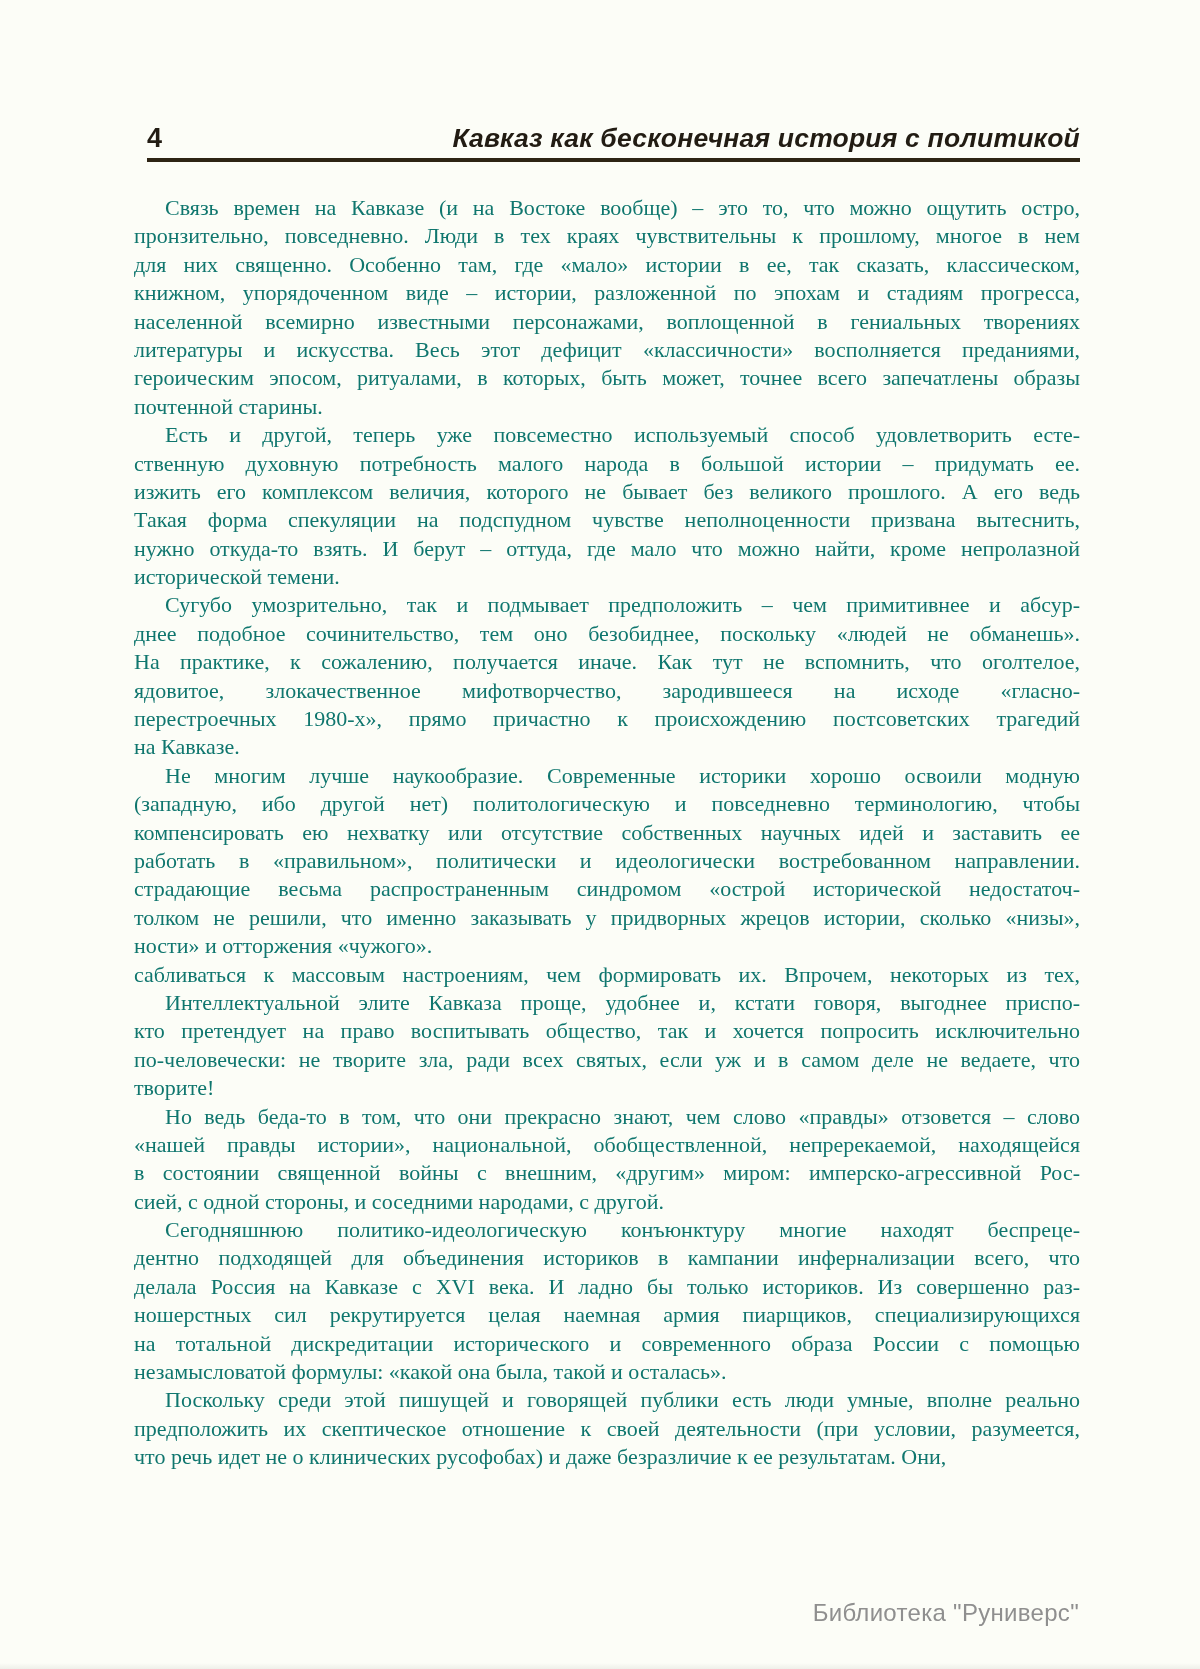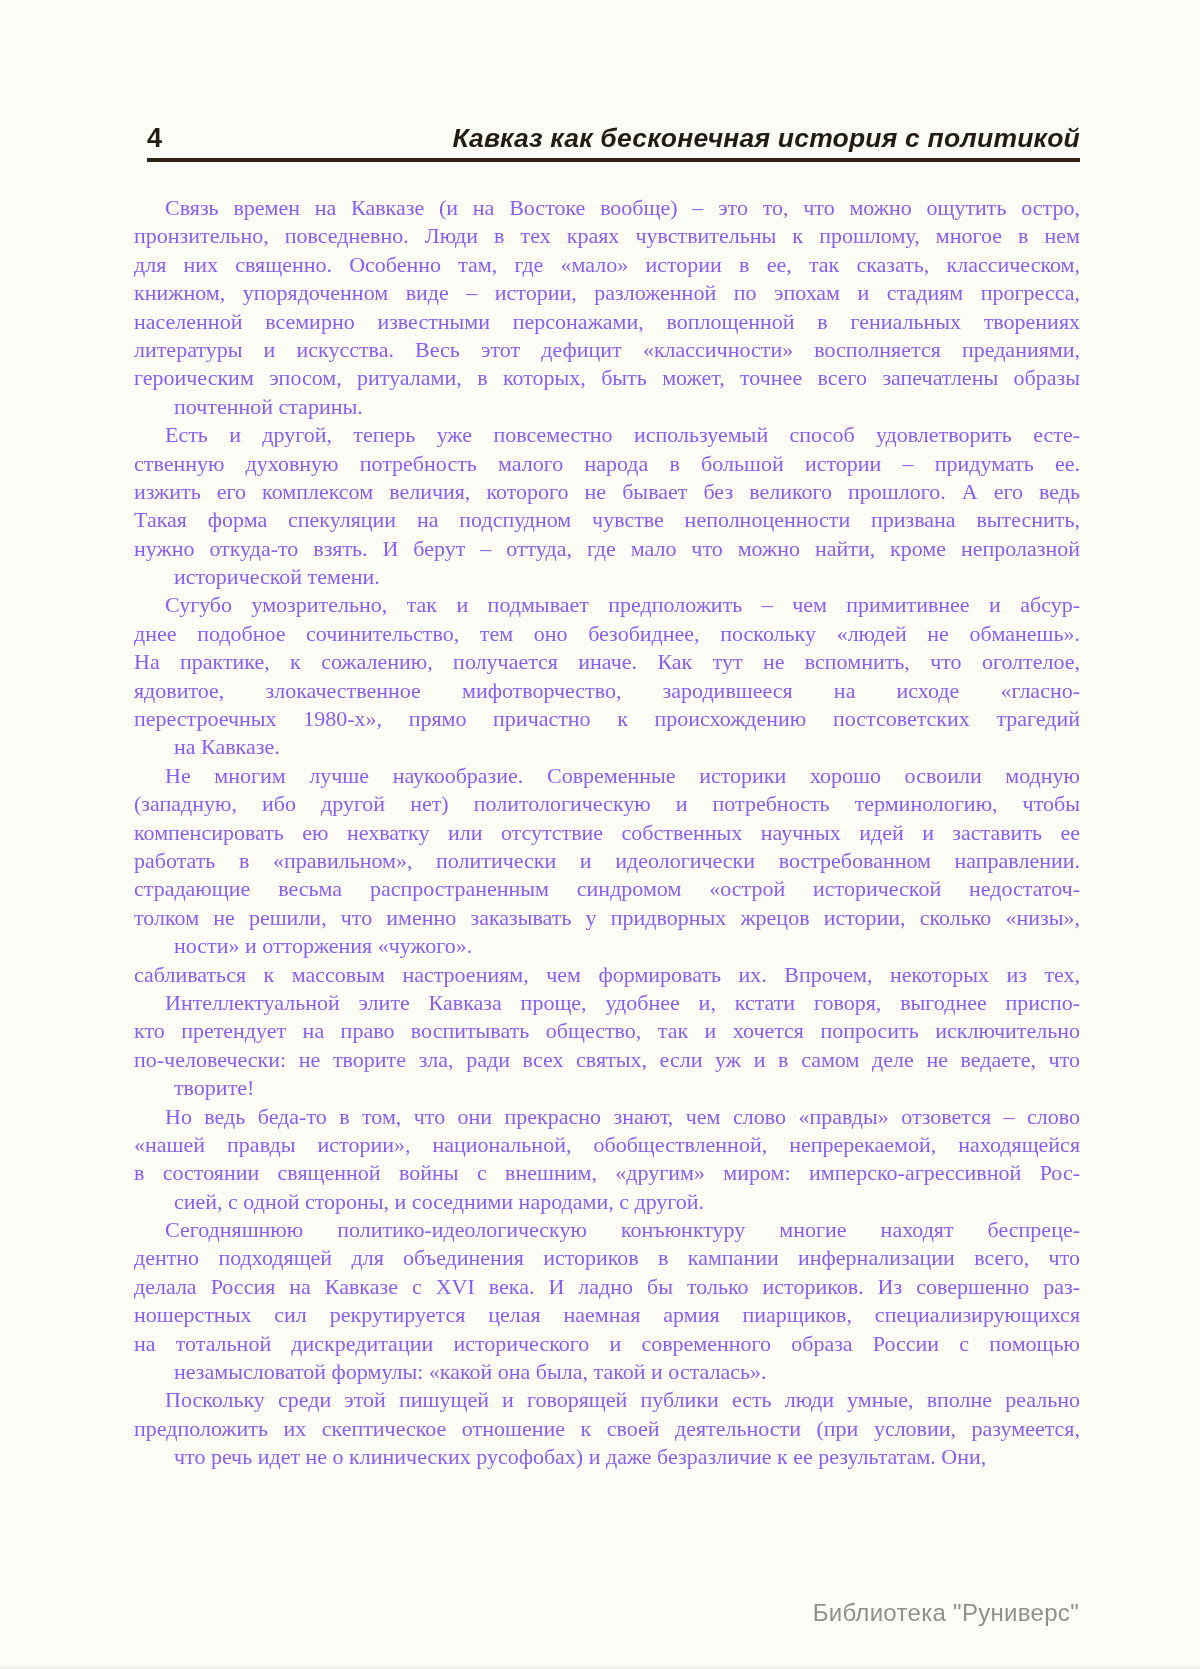--- a/index.html
+++ b/index.html
@@ -55,34 +55,34 @@
     top: 158px;
     width: 933px;
     height: 4px;
     background: #2d2414;
   }
   .text-block {
     position: absolute;
     left: 134px;
     top: 194px;
     width: 946px;
-    color: #8b5cf6;
+    color: #0f766e;
     font-size: 22px;
     line-height: 28.4px;
   }
   .para { margin: 0; }
   .line {
     text-align: justify;
     text-align-last: justify;
     white-space: normal;
     overflow: hidden;
     height: 28.4px;
   }
   .line.para-start { text-indent: 31px; }
-  .line.para-end { text-align-last: left; margin-left: 40px; }
+  .line.para-end { text-align-last: left; }
   .watermark {
     position: absolute;
     right: 121px;
     top: 1599px;
     font-family: "Liberation Sans", sans-serif;
     font-size: 24px;
     color: #8f8f8f;
     letter-spacing: 0.3px;
   }
 </style>
@@ -120,21 +120,21 @@
       <div class="para">
         <div class="line para-start">Сугубо умозрительно, так и подмывает предположить – чем примитивнее и абсур-</div>
         <div class="line">днее подобное сочинительство, тем оно безобиднее, поскольку «людей не обманешь».</div>
         <div class="line">На практике, к сожалению, получается иначе. Как тут не вспомнить, что оголтелое,</div>
         <div class="line">ядовитое, злокачественное мифотворчество, зародившееся на исходе «гласно-</div>
         <div class="line">перестроечных 1980-х», прямо причастно к происхождению постсоветских трагедий</div>
         <div class="line para-end">на Кавказе.</div>
       </div>
       <div class="para">
         <div class="line para-start">Не многим лучше наукообразие. Современные историки хорошо освоили модную</div>
-        <div class="line">(западную, ибо другой нет) политологическую и потребность терминологию, чтобы</div>
+        <div class="line">(западную, ибо другой нет) политологическую и повседневно терминологию, чтобы</div>
         <div class="line">компенсировать ею нехватку или отсутствие собственных научных идей и заставить ее</div>
         <div class="line">работать в «правильном», политически и идеологически востребованном направлении.</div>
         <div class="line">страдающие весьма распространенным синдромом «острой исторической недостаточ-</div>
         <div class="line">толком не решили, что именно заказывать у придворных жрецов истории, сколько «низы»,</div>
         <div class="line para-end">ности» и отторжения «чужого».</div>
       </div>
       <div class="para">
         <div class="line">сабливаться к массовым настроениям, чем формировать их. Впрочем, некоторых из тех,</div>
         <div class="line para-start">Интеллектуальной элите Кавказа проще, удобнее и, кстати говоря, выгоднее приспо-</div>
         <div class="line">кто претендует на право воспитывать общество, так и хочется попросить исключительно</div>

